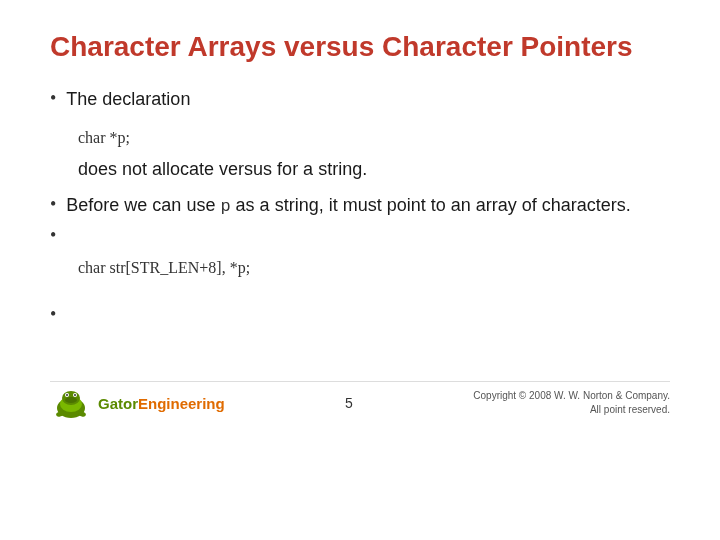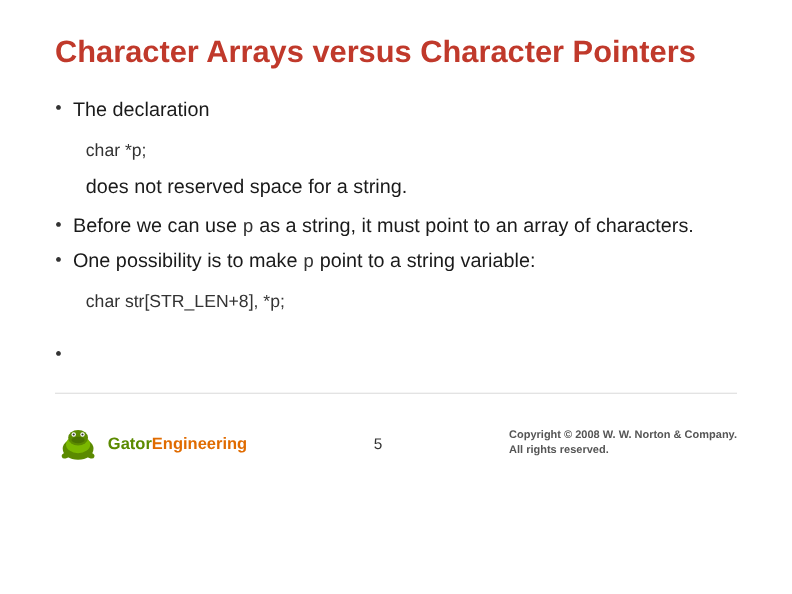--- a/index.html
+++ b/index.html
@@ -53,39 +53,39 @@
 
     .bullet-text {
       font-size: 18px;
       color: #1a1a1a;
       line-height: 1.45;
       font-family: Arial, sans-serif;
       margin-top: 24px;
     }
 
     .code-block {
-      font-family: Liberation Sans, sans-serif;
+      font-family: Liberation Serif, serif;
       font-size: 16px;
       color: #333;
       margin: 6px 0 6px 28px;
       line-height: 1.5;
     }
 
     .inline-code {
       font-family: 'Courier New', Courier, monospace;
       font-size: 17px;
       color: #333;
     }
 
     .footer {
       display: flex;
       align-items: center;
       justify-content: space-between;
       border-top: 1px solid #ddd;
-      padding-top: 24px;
+      padding-top: 0;
       margin-top: auto;
     }
 
     .footer-logo {
       display: flex;
       align-items: center;
       gap: 6px;
     }
 
     .gator-icon {
@@ -110,23 +110,22 @@
     .footer-page {
       font-size: 14px;
       color: #333;
       font-family: Arial, sans-serif;
     }
 
     .footer-copyright {
       font-size: 10px;
       color: #555;
       font-family: Arial, sans-serif;
-      text-align: left;
+      text-align: right;
       line-height: 1.4;
-      font-weight: bold;
     }
 
     .section-gap {
       margin-bottom: 4px;
     }
   </style>
 </head>
 <body>
 
 <div class="slide">
@@ -138,35 +137,32 @@
     <div class="bullet-item">
       <span class="bullet">•</span>
       <div>
         <span class="bullet-text">The declaration</span>
       </div>
     </div>
     <div class="code-block">
       <span>char *p;</span>
     </div>
     <div style="margin-left:28px; margin-bottom:10px;">
-      <span class="bullet-text">does not reserved space for a string.</span>
+      <span class="bullet-text">does not allocate versus for a string.</span>
     </div>
 
     <div class="bullet-item section-gap">
       <span class="bullet">•</span>
       <div>
         <span class="bullet-text">Before we can use <span class="inline-code">p</span> as a string, it must point to an array of characters.</span>
       </div>
     </div>
 
     <div class="bullet-item section-gap">
       <span class="bullet">•</span>
-      <div>
-        <span class="bullet-text">One possibility is to make <span class="inline-code">p</span> point to a string variable:</span>
-      </div>
     </div>
     <div class="code-block">
       <span>char str[STR_LEN+8], *p;</span>
     </div>
     <div style="height:8px;"></div>
     <div style="height:8px;"></div>
 
     <div class="bullet-item section-gap">
       <span class="bullet">•</span>
     </div>
@@ -193,17 +189,17 @@
         <ellipse cx="10" cy="32" rx="4" ry="2.5" fill="#5b8a00" transform="rotate(-20 10 32)"></ellipse>
         <ellipse cx="32" cy="32" rx="4" ry="2.5" fill="#5b8a00" transform="rotate(20 32 32)"></ellipse>
       </svg>
       <div class="footer-brand">
         <span class="gator-text">Gator</span><span class="engineering-text">Engineering</span>
       </div>
     </div>
     <div class="footer-page">5</div>
     <div class="footer-copyright">
       <span>Copyright © 2008 W. W. Norton &amp; Company.</span><br>
-      <span>All rights reserved.</span>
+      <span>All point reserved.</span>
     </div>
   </div>
 
 </div>
 
 </body></html>

